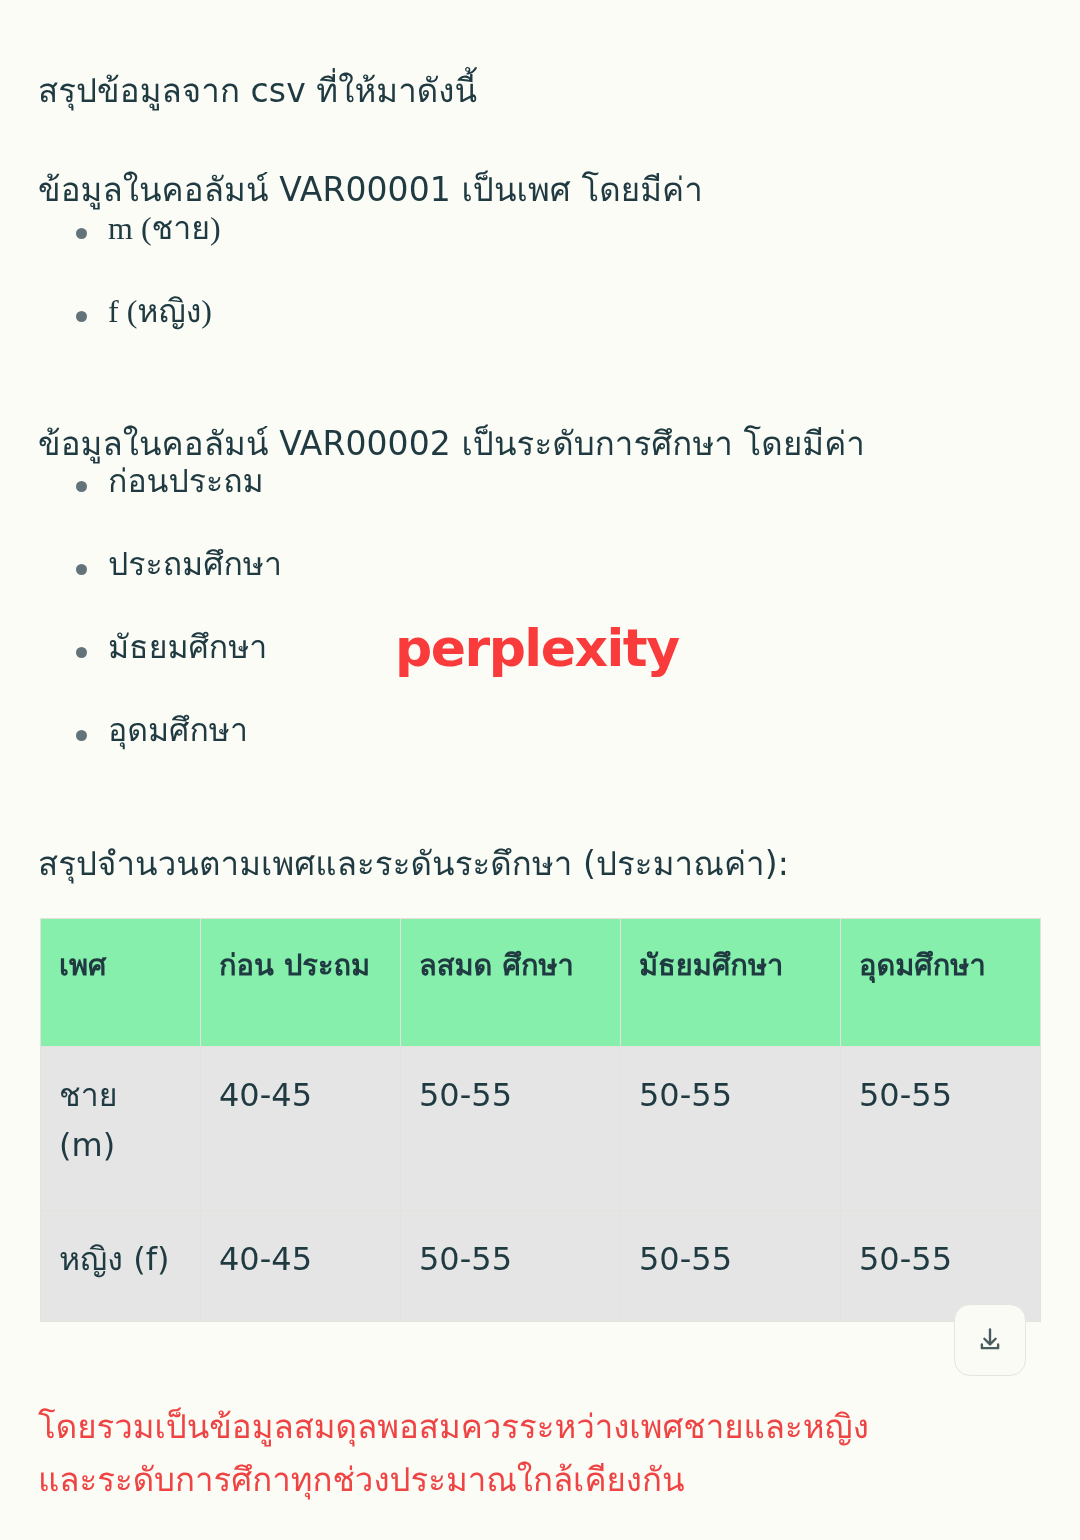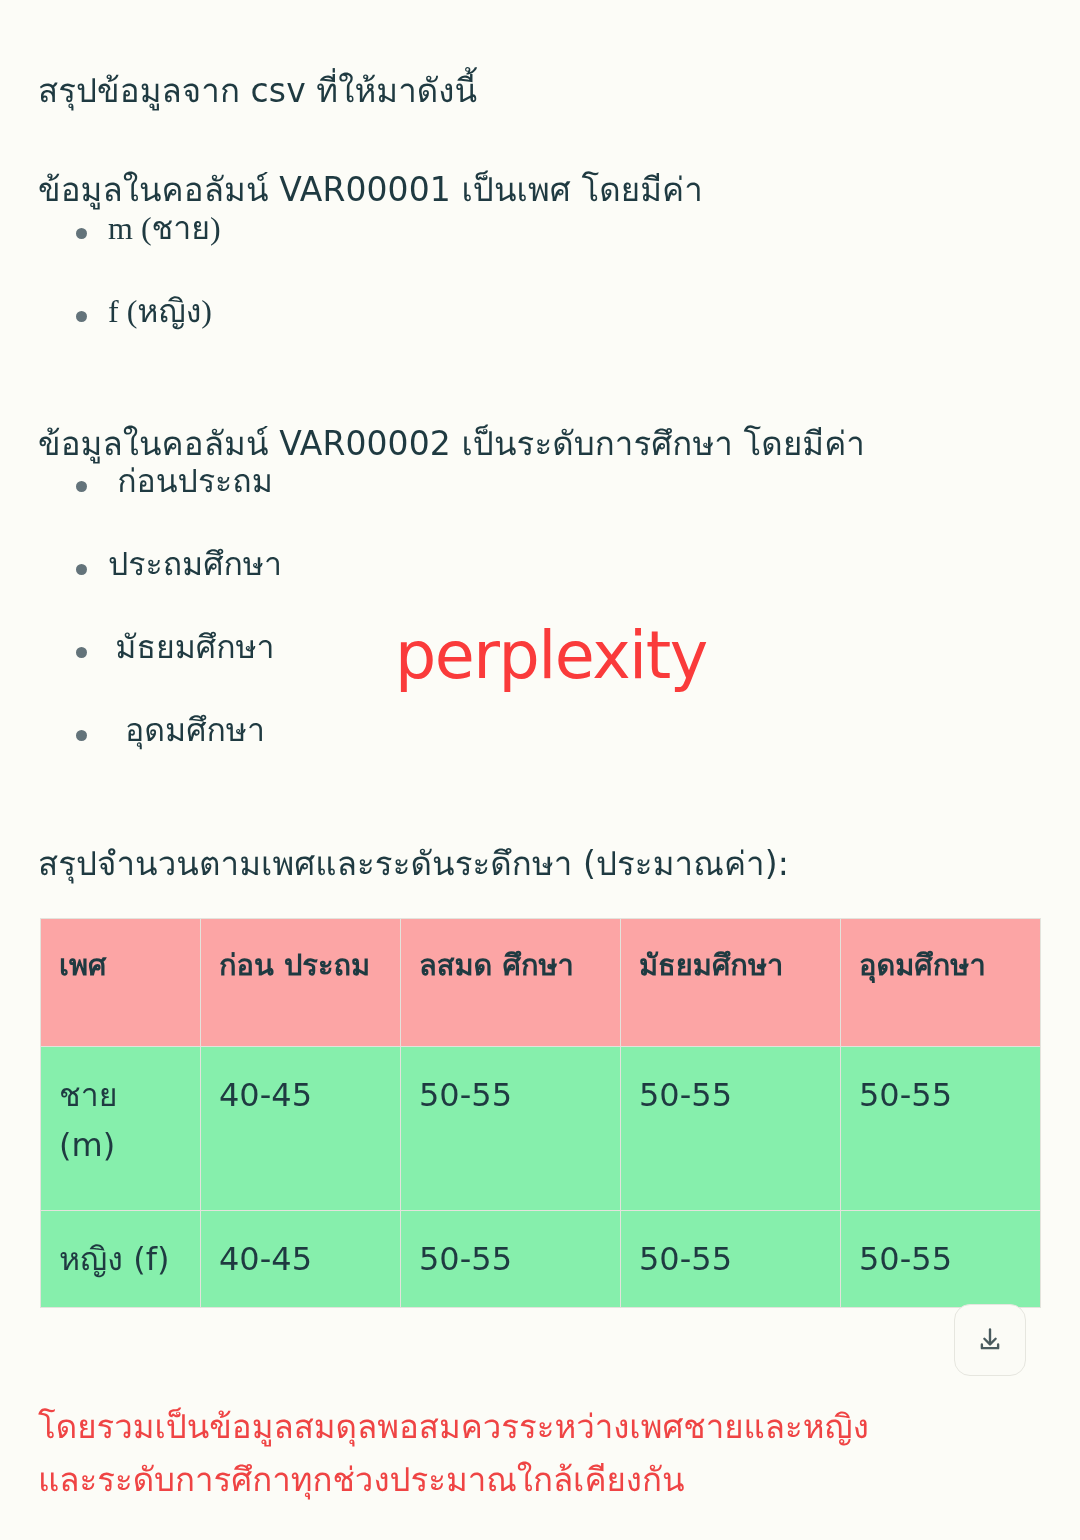--- a/index.html
+++ b/index.html
@@ -37,21 +37,21 @@
   #summary-para    { top: 805px; }
 
   .bullet-list {
     position: absolute;
     left: 38px;
     margin: 0;
     padding: 0;
     list-style: none;
   }
   #gender-values-list { top: 212px; }
-  #edu-values-list    { top: 465px; text-align: center; }
+  #edu-values-list    { top: 465px; }
 
   .bullet-item {
     position: relative;
     font-size: 32px;
     line-height: 1.0;
     color: #1f3a41;
     padding-left: 70px;
     white-space: nowrap;
   }
   #gender-values-list .bullet-item { height: 83px; }
@@ -65,22 +65,22 @@
     height: 11px;
     border-radius: 50%;
     background: #63737a;
   }
   .bullet-label { display: inline-block; font-family: Liberation Serif, serif; }
 
   .watermark {
     position: absolute;
     left: 395px;
     top: 618px;
-    font-size: 65px;
-    font-weight: normal;
+    font-size: 52px;
+    font-weight: bold;
     color: #fa3b3b;
     letter-spacing: -1.5px;
     font-family: "DejaVu Sans", "Liberation Sans", sans-serif;
   }
 
   .data-table {
     position: absolute;
     left: 40px;
     top: 918px;
     width: 1000px;
@@ -89,35 +89,35 @@
     background: #fdfdf9;
   }
   .data-table th,
   .data-table td {
     border: 1px solid #e3e3dc;
     text-align: left;
     vertical-align: top;
     color: #1f3a41;
   }
   .data-table thead th {
-    background: #fca5a5;
+    background: #86efac;
     font-weight: bold;
     font-size: 29px;
     line-height: 1.42;
     padding: 26px 18px 60px 18px;
   }
   .data-table tbody td {
-    background: #86efac;
+    background: #e5e5e5;
     font-weight: normal;
     font-size: 32px;
     line-height: 1.55;
     padding: 24px 18px 40px 18px;
   }
   .data-table tbody tr.last-row td {
-    padding-bottom: 22px;
+    padding-bottom: 36px;
   }
   col.c0 { width: 160px; }
   col.c1 { width: 200px; }
   col.c2 { width: 220px; }
   col.c3 { width: 220px; }
   col.c4 { width: 200px; }
 
   .download-button {
     position: absolute;
     left: 954px;

